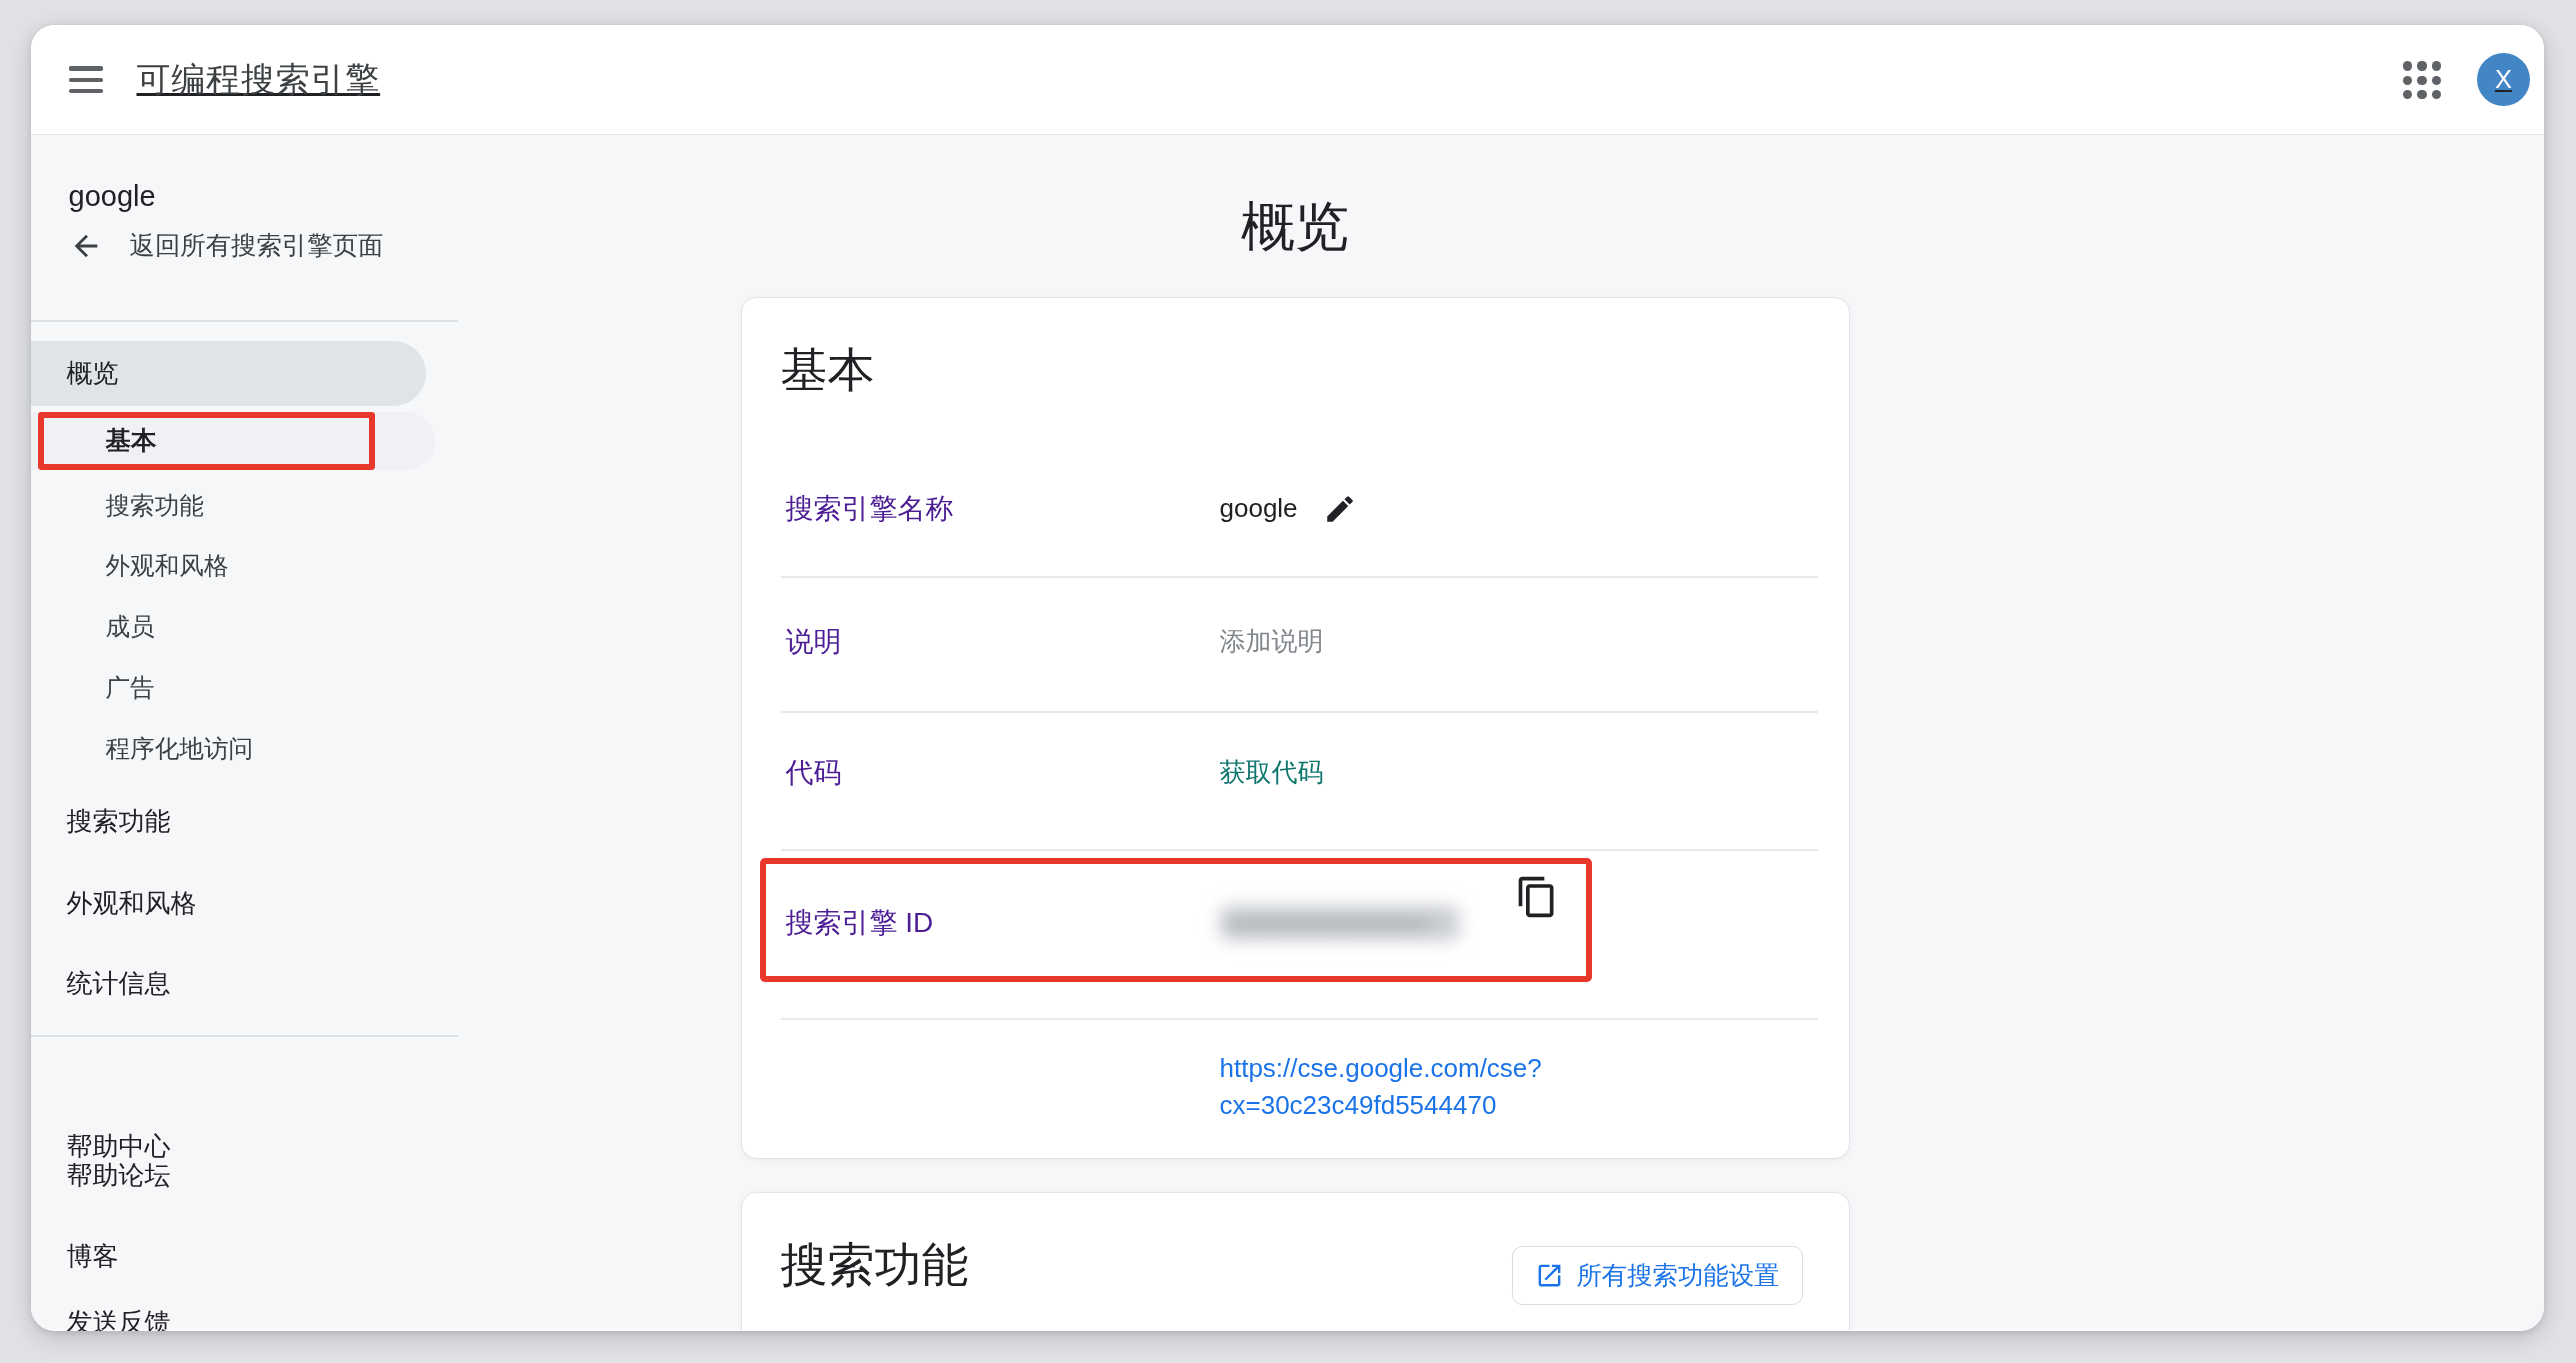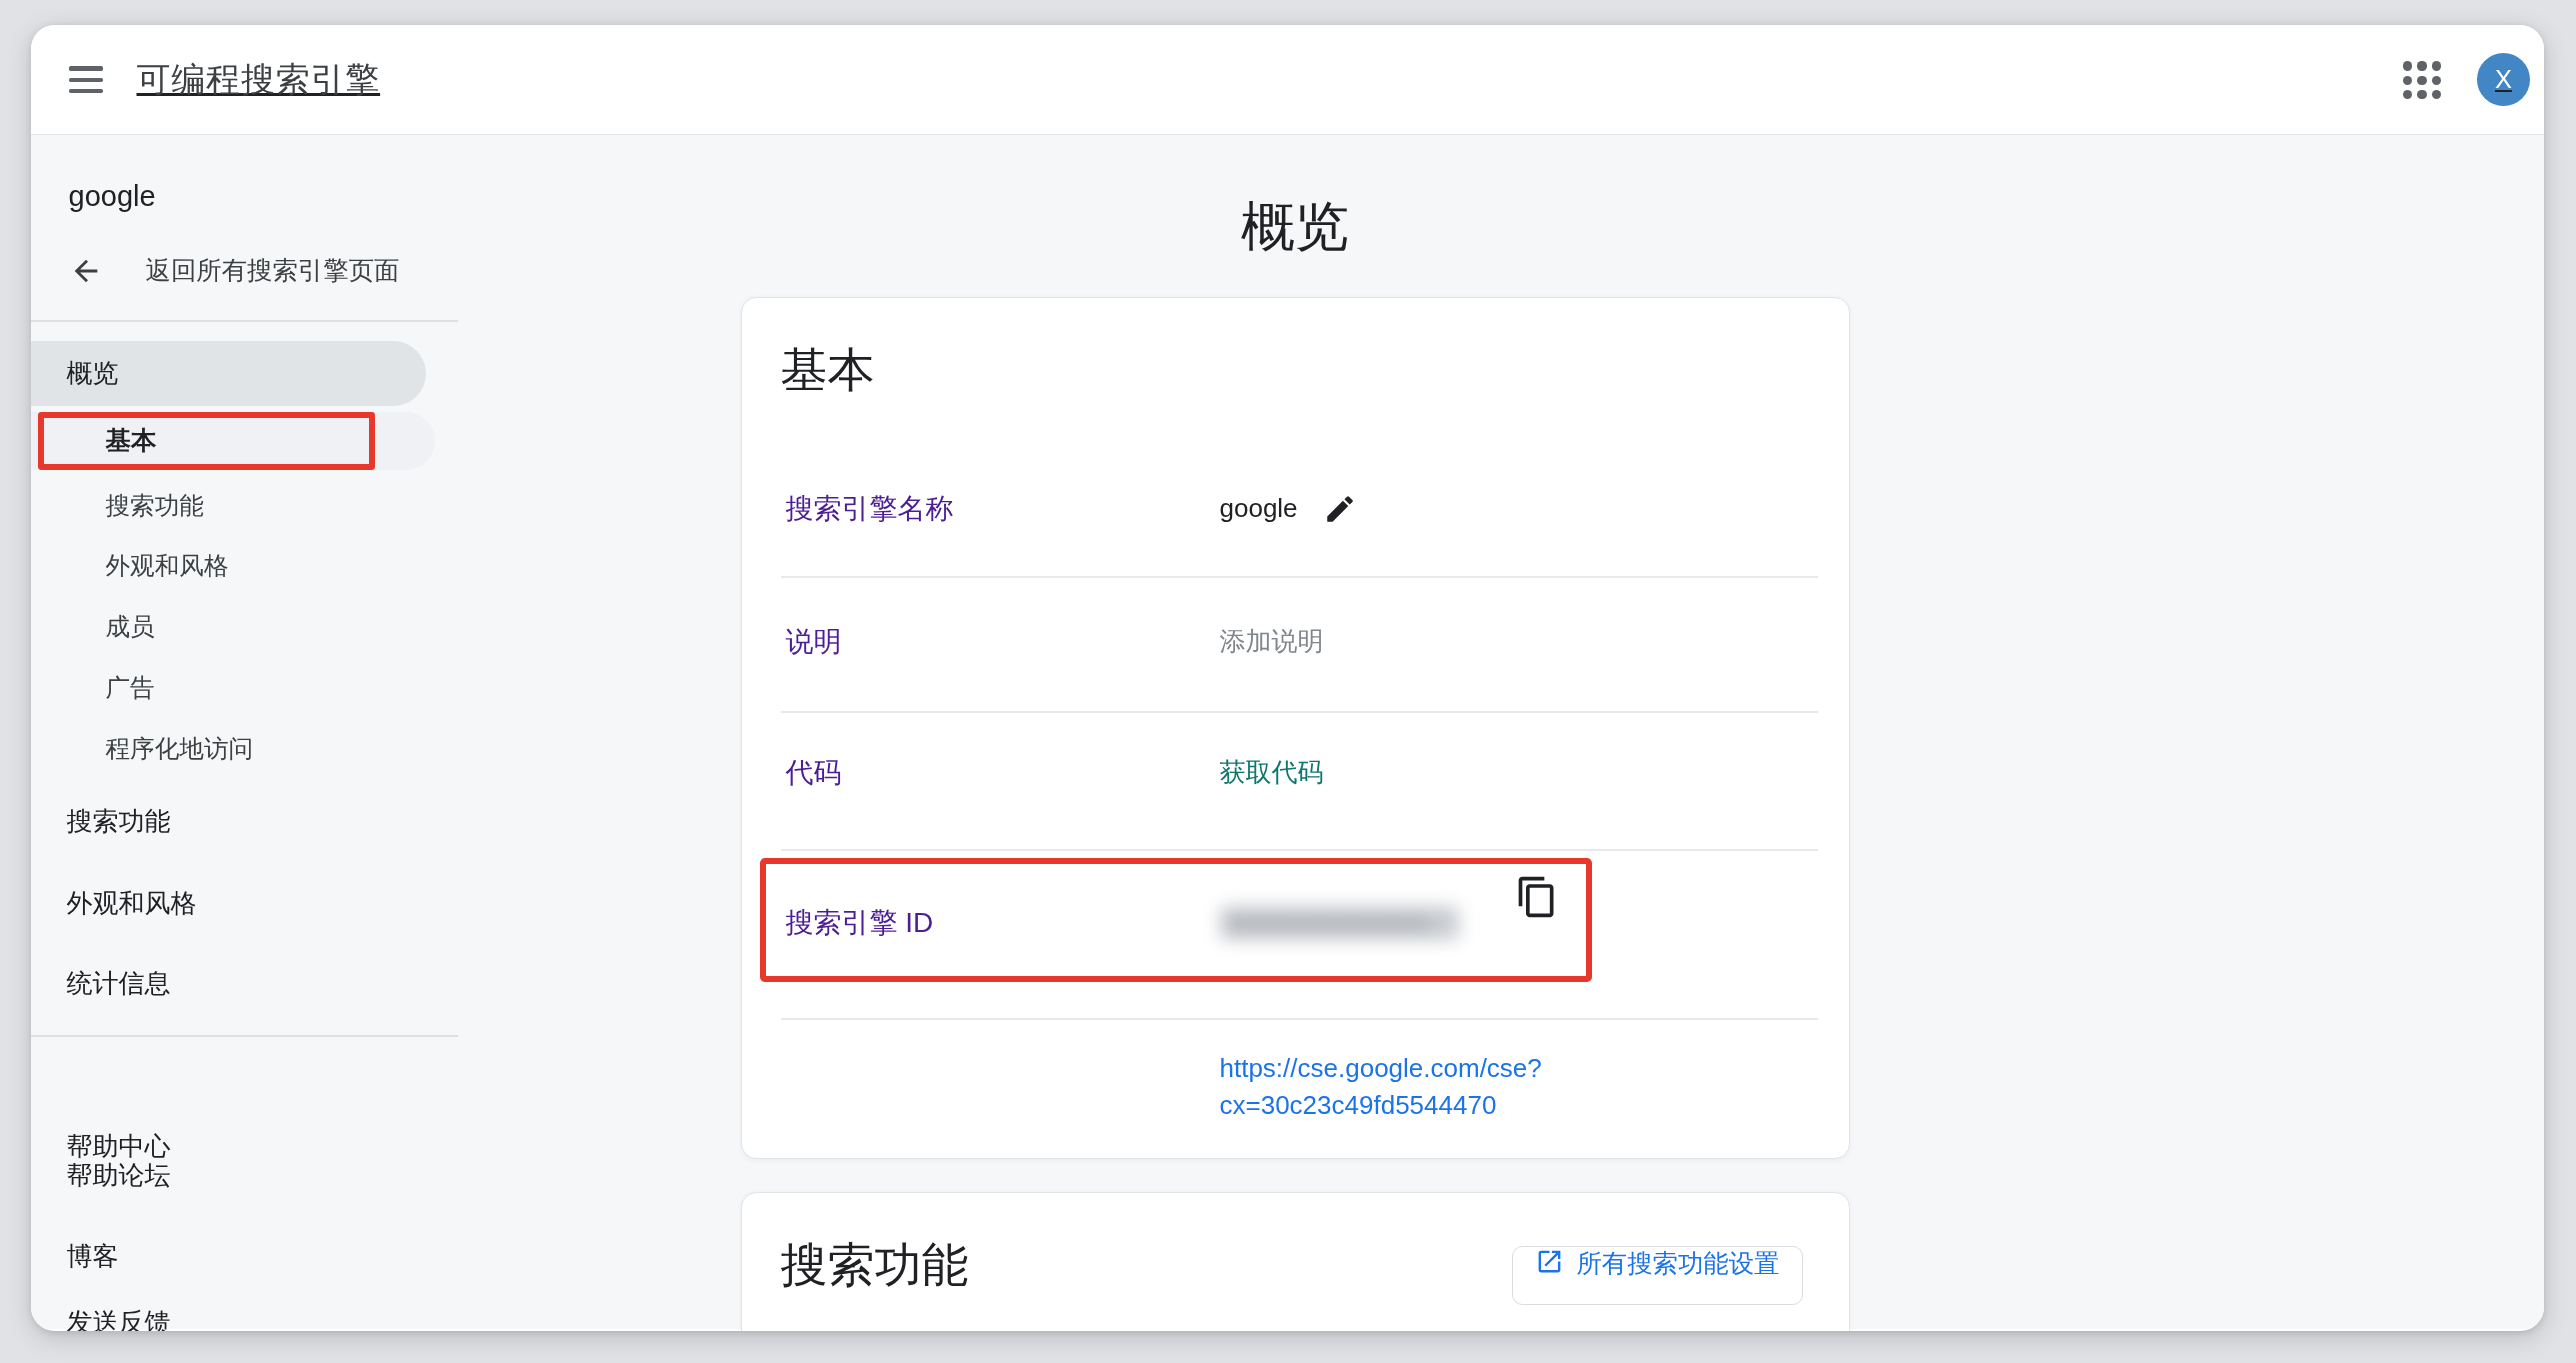--- a/index.html
+++ b/index.html
@@ -29,21 +29,21 @@
     width:53px; height:53px; border-radius:50%; background:#4286c5;
     color:#fff; font-size:25.4px; font-weight:500;
     display:flex; align-items:center; justify-content:center; cursor:pointer;
   }
   
   .content { position:relative; height:1194px; background:#f6f7f9; display:flex; }
   
   .sidebar { position:relative; width:427px; height:100%; flex:0 0 427px; }
   .srow { position:absolute; height:51px; display:flex; align-items:center; }
   .engine-name { left:38px; top:36px; font-size:29px; color:#202124; }
-  .back-row { left:38px; top:110px; cursor:pointer;gap:16px; }
+  .back-row { left:38px; top:85px; cursor:pointer; }
   .back-row svg { width:34px; height:34px; }
   .back-label { margin-left:27px; font-size:25.4px; font-weight:500; color:#3c4043; }
   .side-divider { position:absolute; left:0; width:427px; height:1.7px; background:#dcdfe3; }
   .pill-overview {
     position:absolute; left:0; top:206px; width:395px; height:65px;
     background:#e1e4e7; border-radius:0 37px 37px 0;
     display:flex; align-items:center; cursor:pointer;
   }
   .pill-overview span { margin-left:36px; font-size:26px; font-weight:500; }
   .pill-basic {
@@ -85,21 +85,21 @@
     width:239px; height:34px; overflow:hidden; display:flex; align-items:center;
     filter:blur(8.5px); color:#7d8288; font-size:25.4px; letter-spacing:1.7px;
     background:#c9ccd1; border-radius:6.8px; padding:0 8.5px;
   }
   .copy-btn { position:absolute; left:773px; top:-22px; width:44px; height:44px; cursor:pointer; }
   .copy-btn svg { width:44px; height:44px; }
   .url-block { position:absolute; left:478px; top:752px; font-size:26px; line-height:37px; color:#1a73e8; cursor:pointer; }
   .settings-btn {
     position:absolute; right:46px; top:53px; height:59px; padding:0 22px;
     background:#fff; border:1.7px solid #d9dce0; border-radius:10.2px;
-    display:flex; gap:12px; cursor:pointer;
+    display:flex; align-items:center; gap:12px; cursor:pointer;
   }
   .settings-btn svg { width:29px; height:29px; }
   .settings-btn span { font-size:25.4px; color:#1a73e8; font-weight:500; white-space:nowrap; }
 </style>
 </head>
 <body>
 
 <div class="window">
 
   <div class="header">

